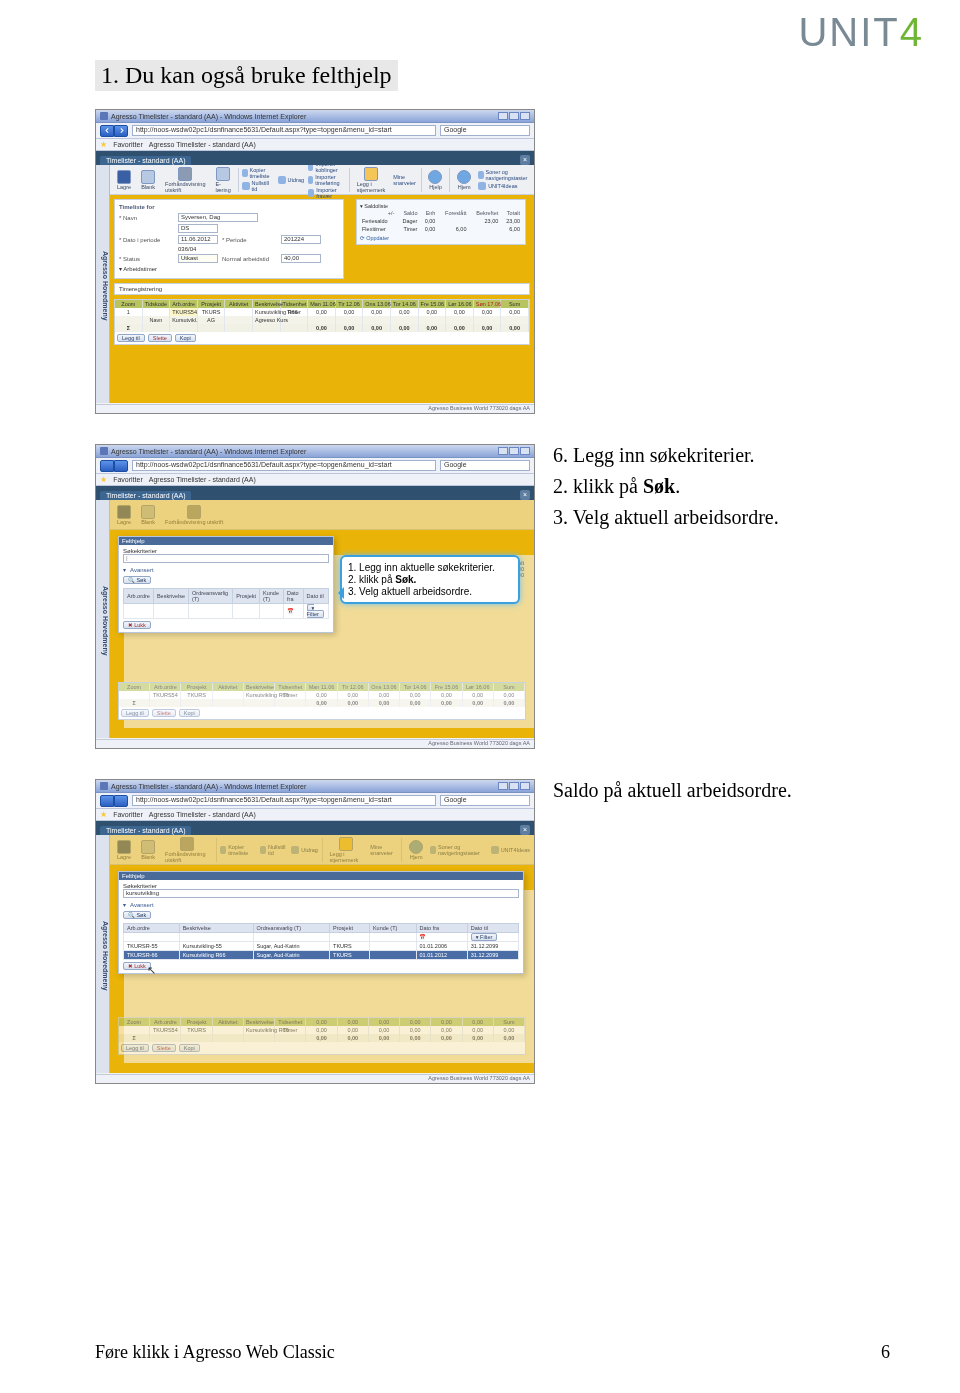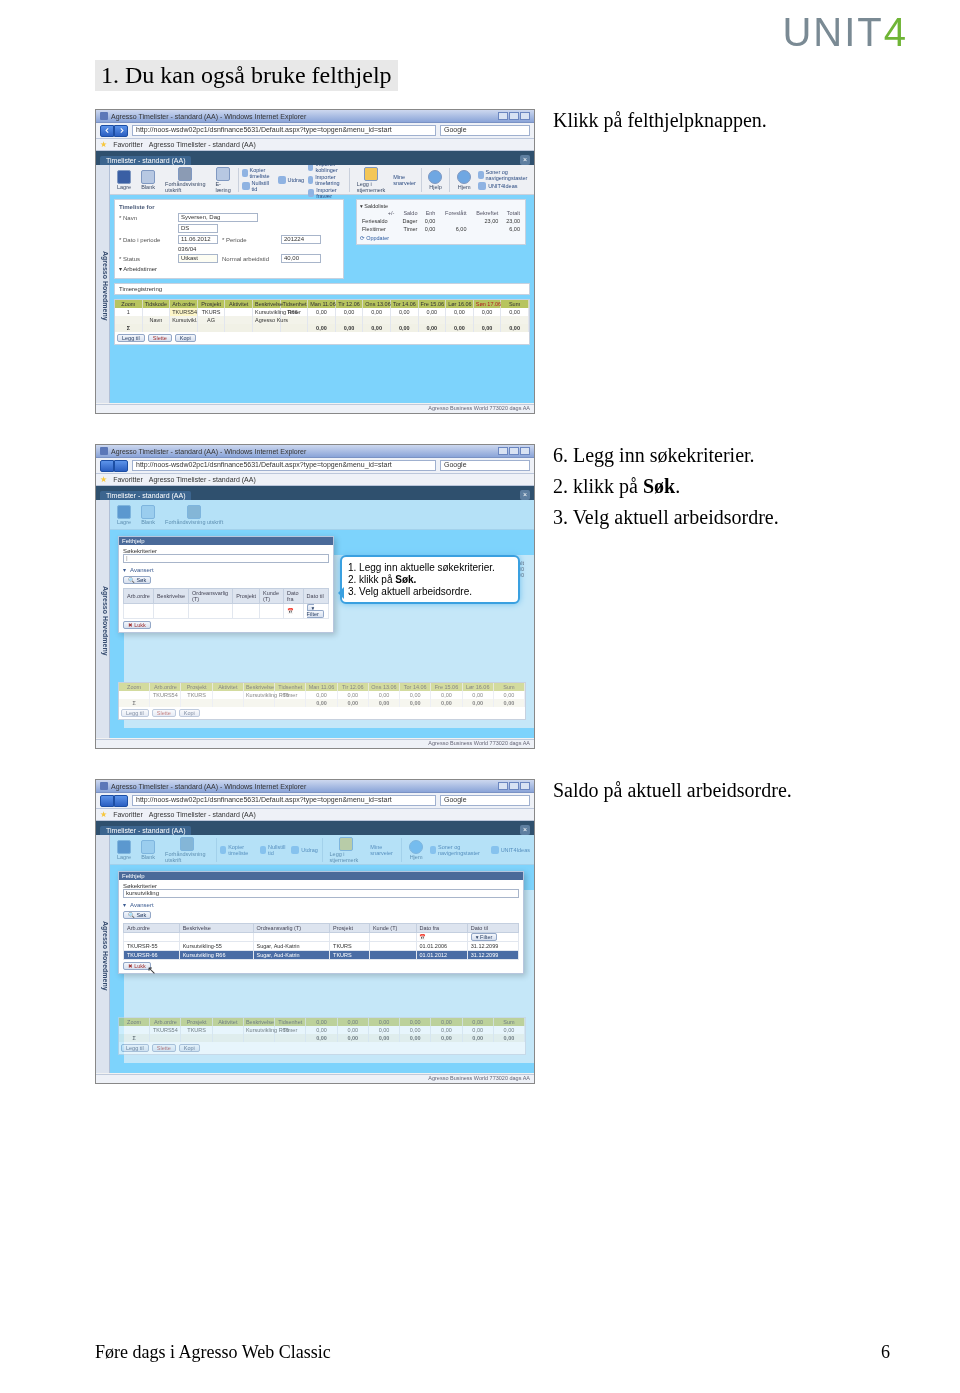--- a/index.html
+++ b/index.html
@@ -11,21 +11,21 @@
     color: #000;
   }
   .page {
     padding: 60px 70px 40px 95px;
     min-height: 1393px;
     position: relative;
   }
   .logo {
     position: absolute;
     top: 10px;
-    right: 52px;
+    right: 36px;
     font-family: Arial, sans-serif;
     font-size: 40px;
     font-weight: 300;
     letter-spacing: 2px;
     color: #7a8a94;
   }
   .logo .four { color: #6fb536; }
   .section-title {
     font-size: 24px;
     margin: 0 0 18px 0;
@@ -155,21 +155,21 @@
     border-right: 1px solid #b1bfd6;
     writing-mode: vertical-rl;
     text-align: center;
     font-weight: bold;
     color: #344a6e;
     padding-top: 4px;
     font-size: 7px;
   }
   .mainarea {
     flex: 1;
-    background: #7dd3fc;
+    background: #eab308;
     position: relative;
     overflow: hidden;
   }
   .toolbar {
     height: 30px;
     background: #eef0f4;
     border-bottom: 1px solid #c9d0dc;
     display: flex;
     align-items: center;
     gap: 4px;
@@ -611,23 +611,20 @@
             <div class="foot">
               <span class="btn">Legg til</span>
               <span class="btn del">Slette</span>
               <span class="btn">Kopi</span>
             </div>
           </div>
         </div>
       </div>
       <div class="statusbar">Agresso Business World  773020   dags  AA</div>
     </div>
-    <div class="caption">
-      <p>Klikk på felthjelpknappen.</p>
-    </div>
   </div>
 
   
   <div class="row">
     <div class="shot mid">
       <div class="titlebar">
         <span class="icn"></span>
         <span>Agresso Timelister - standard (AA) - Windows Internet Explorer</span>
         <span class="winbtns">
             <span class="b"></span>
@@ -982,16 +979,16 @@
         </div>
       </div>
       <div class="statusbar">Agresso Business World  773020   dags  AA</div>
     </div>
     <div class="caption">
       <p>Saldo på aktuell arbeidsordre.</p>
     </div>
   </div>
 
   <div class="footer">
-    <span>Føre dags i Agresso Web Classic</span>
+    <span>Føre klikk i Agresso Web Classic</span>
     <span>6</span>
   </div>
 </div>
 
 </body></html>

